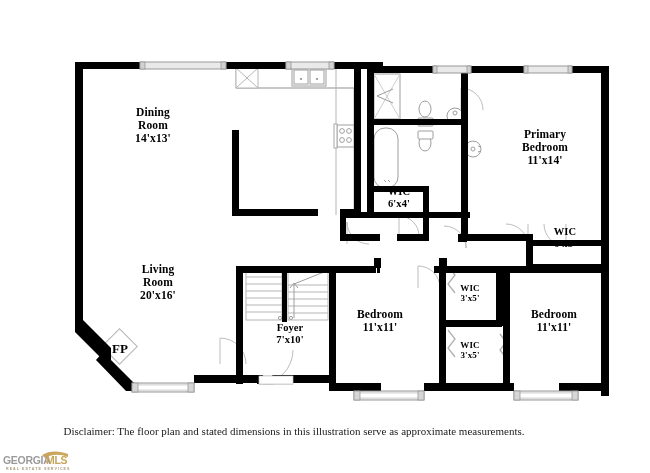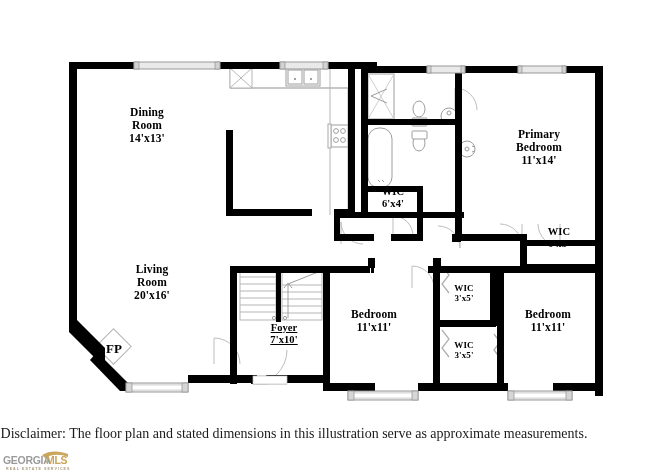--- a/index.html
+++ b/index.html
@@ -10,21 +10,21 @@
   }
   body {
     width: 650px;
     height: 473px;
     position: relative;
     font-family: "Liberation Serif", "DejaVu Serif", serif;
     overflow: hidden;
   }
   #plan-stage {
     position: absolute;
-    left: 8px; top: 0;
+    left: 14px; top: 0;
     width: 532px;
     height: 473px;
   }
   #floorplan-svg {
     position: absolute;
     left: 0; top: 0;
     width: 650px;
     height: 473px;
     display: block;
   }
@@ -43,21 +43,21 @@
   .room-label.sz-md { font-size: 10.5px; }
   .room-label.sz-sm { font-size: 9px; }
   .room-label.sz-xs { font-size: 13px; }
   #disclaimer {
     position: absolute;
     left: 0;
     top: 424px;
     width: 588px;
     text-align: center;
     font-family: "Liberation Serif", "DejaVu Serif", serif;
-    font-size: 14px;
+    font-size: 11px;
     line-height: 1.45;
     color: #1a1a1a;
   }
   #disclaimer .dline { display: block; }
   #mls-logo {
     position: absolute;
     left: 2px;
     top: 451px;
     width: 74px;
     height: 21px;
@@ -301,21 +301,21 @@
   <div class="room-label sz-lg" style="left:478px; top:128px; width:106px;">Primary
 Bedroom
 11'x14'</div>
 
   <div class="room-label sz-lg" style="left:318px; top:308px; width:96px;">Bedroom
 11'x11'</div>
 
   <div class="room-label sz-lg" style="left:494px; top:308px; width:92px;">Bedroom
 11'x11'</div>
 
-  <div class="room-label sz-md" style="left:235px; top:322px; width:82px;text-decoration:underline;">Foyer
+  <div class="room-label sz-md" style="left:235px; top:322px; width:82px;">Foyer
 7'x10'</div>
 
   <div class="room-label sz-md" style="left:356px; top:186px; width:58px;">WIC
 6'x4'</div>
 
   <div class="room-label sz-md" style="left:522px; top:226px; width:58px;">WIC
 6'x3'</div>
 
   <div class="room-label sz-sm" style="left:430px; top:283px; width:52px;">WIC
 3'x5'</div>

